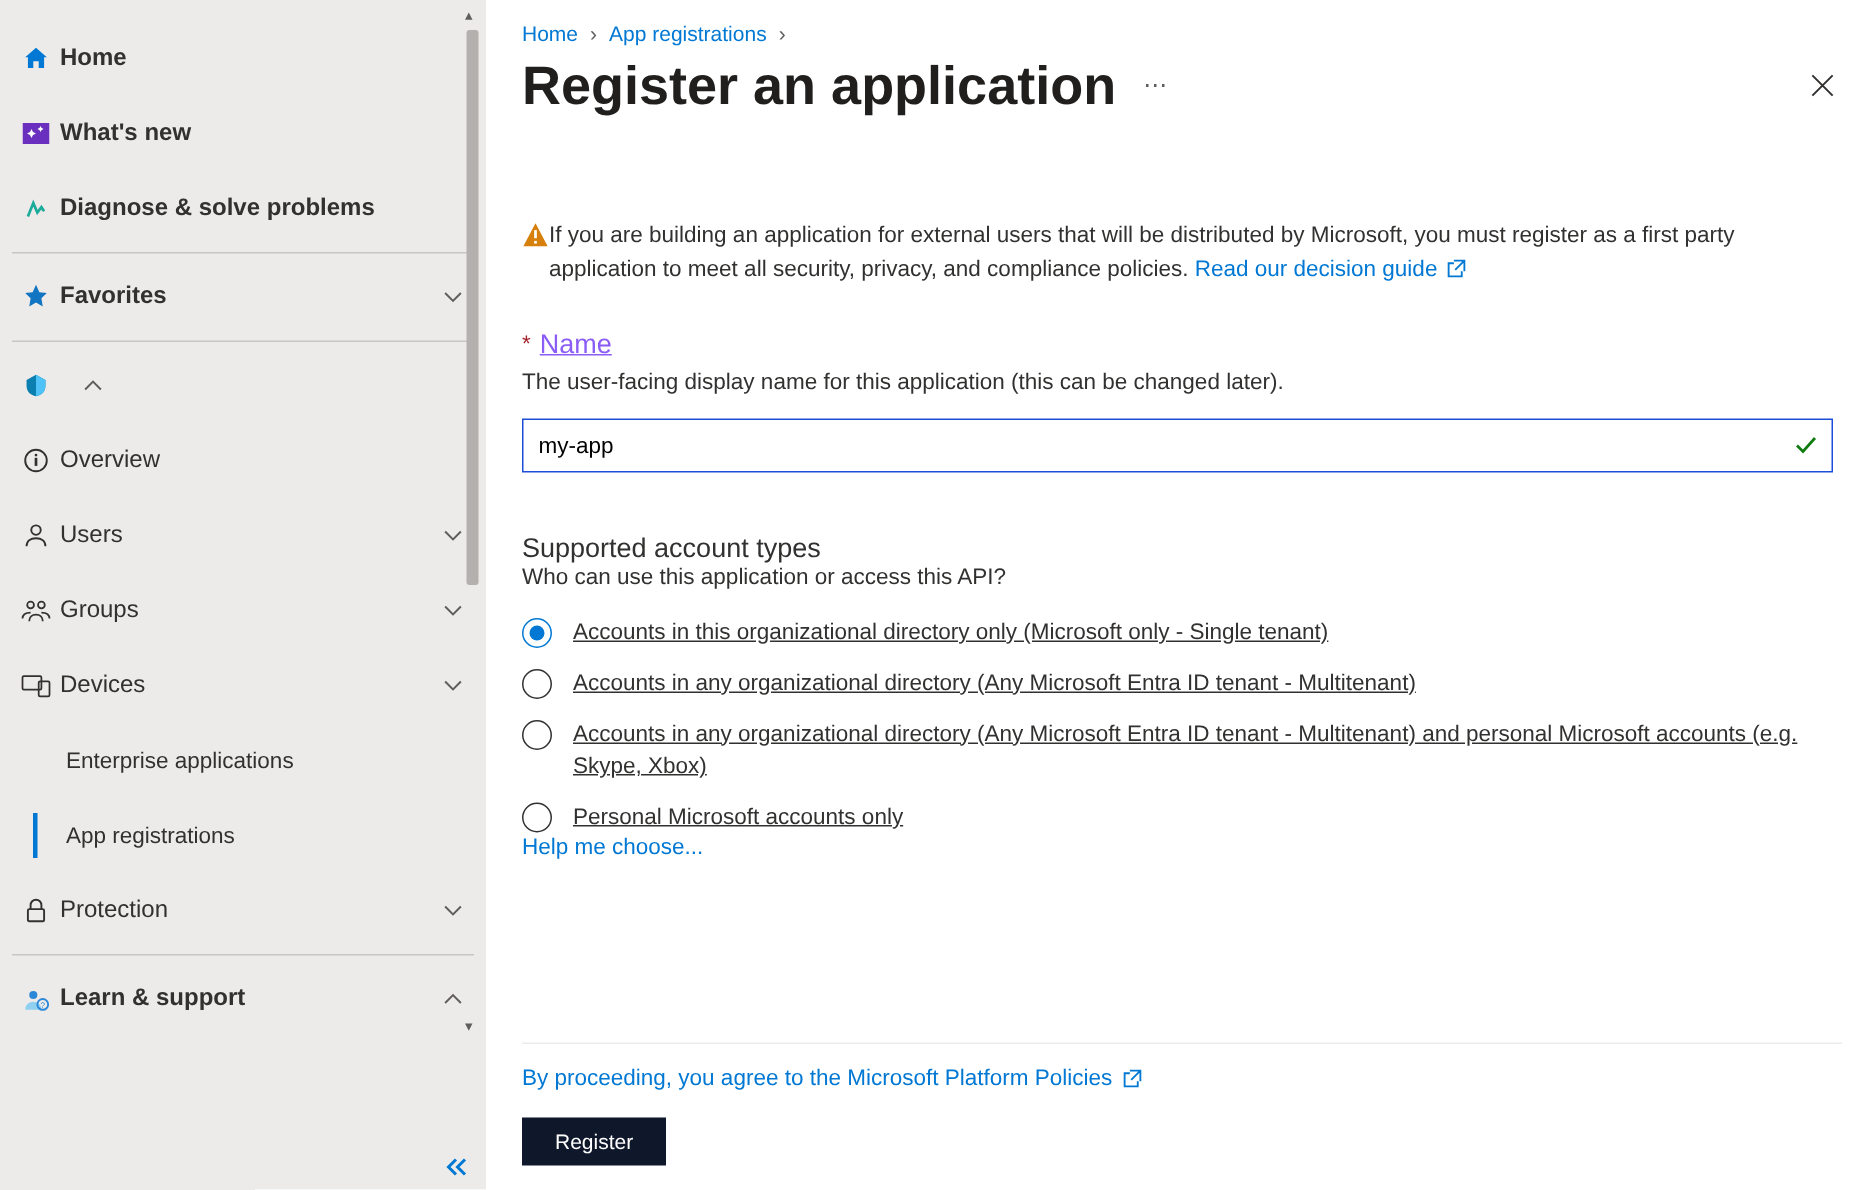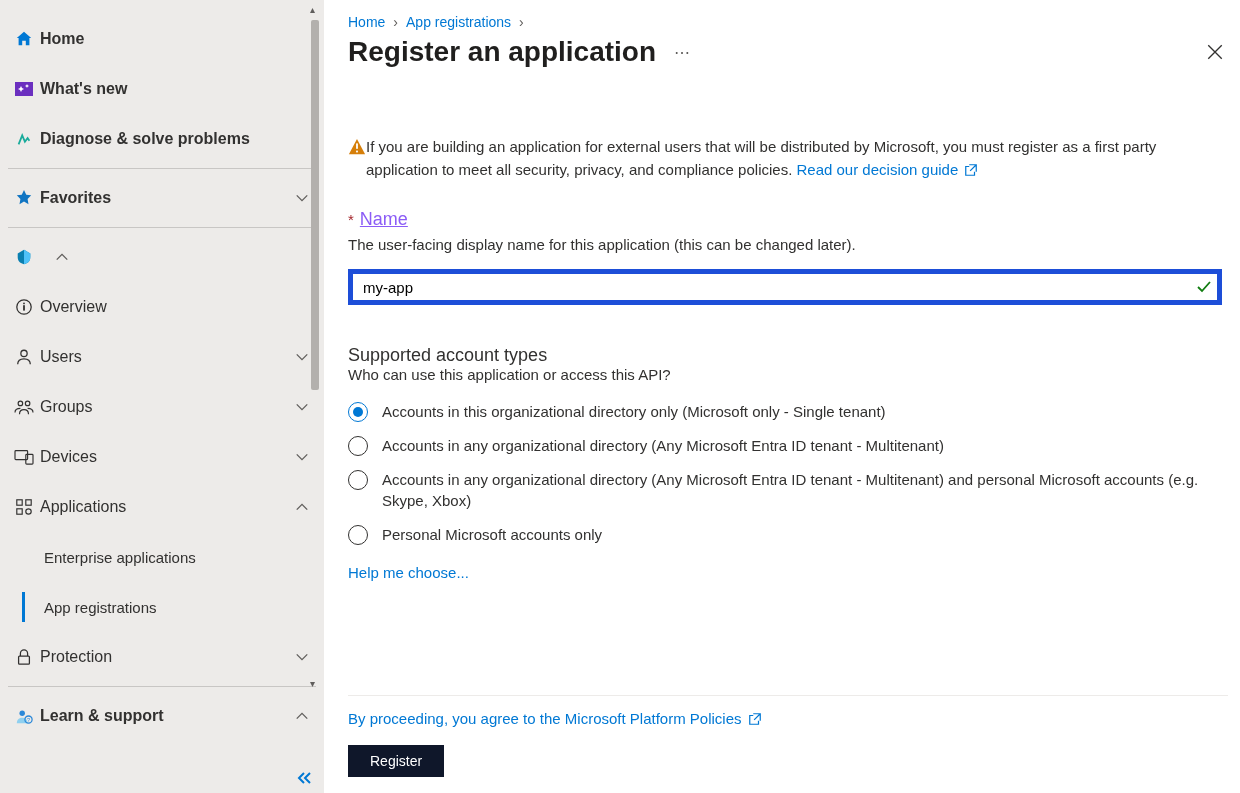--- a/index.html
+++ b/index.html
@@ -122,21 +122,21 @@
     margin-bottom: 6px;
   }
   .breadcrumb a { color: #0078d4; text-decoration: none; cursor: pointer; }
   .breadcrumb .sep { color: #605e5c; }
   .title-row {
     display: flex;
     align-items: center;
     margin-bottom: 24px;
   }
   .page-title {
-    font-size: 28px;
+    font-size: 36px;
     font-weight: 600;
     color: #201f1e;
   }
   .title-more {
     margin-left: 18px;
     color: #605e5c;
     font-size: 16px;
     letter-spacing: 1px;
     cursor: pointer;
   }
@@ -160,37 +160,37 @@
   .req-star { color:#a4262c; font-size:15px;}
   .field-label { font-size:18px; color:#8b5cf6;text-decoration:underline; }
   .field-help { font-size:15px; color:#323130; margin-bottom:16px; }
   .text-input-wrap {
     position: relative;
     margin-bottom: 40px;
   }
   .text-input {
     width: 100%;
     height: 36px;
-    border: 5px solid #1d4ed8;
+    border: 1px solid #1d4ed8;
     border-radius: 0;
     padding: 0 34px 0 10px;
     font-size: 15px;
     font-family: inherit;
     outline:none;
   }
   .valid-check {
     position: absolute;
     right: 10px;
     top: 50%;
     transform: translateY(-50%);
     color: #107c10;
   }
   .section-heading { font-size:18px; color:#323130; margin-bottom:0; }
   .section-subtext { font-size:15px; margin-bottom:18px;}
-  .radio-group { display:flex; flex-direction:column; gap:12px; margin-bottom:18px;}
+  .radio-group { display:flex; flex-direction:column; gap:12px; text-decoration:underline;}
   .radio-row { display:flex; align-items:flex-start; gap:14px; font-size:15px; line-height:1.45; cursor:pointer;}
   .radio-circle { width:20px; height:20px; border:1px solid #323130; border-radius:50%; flex-shrink:0; margin-top:1px; display:flex; align-items:center; justify-content:center;}
   .radio-circle.selected { border-color:#0078d4;}
   .radio-dot { width:10px; height:10px; background:#0078d4; border-radius:50%;}
   .help-link { color:#0078d4; text-decoration:none; cursor:pointer; font-size:15px;}
   .footer {
     border-top:1px solid #edebe9;
     padding: 14px 0 16px 0;
     margin-top:auto;
   }
@@ -322,36 +322,20 @@
       <span class="icon">
         <svg width="20" height="18" viewBox="0 0 22 20">
             <rect x="1" y="3" width="14" height="10" rx="1" fill="none" stroke="#323130" stroke-width="1.3"></rect>
             <rect x="13" y="7" width="8" height="11" rx="1" fill="none" stroke="#323130" stroke-width="1.3"></rect>
           </svg>
       </span>
       <span class="label">Devices</span>
       <span class="chev">
           <svg width="14" height="14" viewBox="0 0 16 16">
             <path fill="none" stroke="#605e5c" stroke-width="1.5" d="M2 5l6 6 6-6"></path>
-          </svg>
-        </span>
-    </div>
-    <div class="nav-item">
-      <span class="icon">
-        <svg width="18" height="18" viewBox="0 0 20 20">
-            <rect x="2" y="2" width="6" height="6" fill="none" stroke="#323130" stroke-width="1.3"></rect>
-            <rect x="12" y="2" width="6" height="6" fill="none" stroke="#323130" stroke-width="1.3"></rect>
-            <rect x="2" y="12" width="6" height="6" fill="none" stroke="#323130" stroke-width="1.3"></rect>
-            <circle cx="15" cy="15" r="3" fill="none" stroke="#323130" stroke-width="1.3"></circle>
-          </svg>
-      </span>
-      <span class="label">Applications</span>
-      <span class="chev">
-          <svg width="14" height="14" viewBox="0 0 16 16">
-            <path fill="none" stroke="#605e5c" stroke-width="1.5" d="M2 11l6-6 6 6"></path>
           </svg>
         </span>
     </div>
 
     <div class="nav-sub">
       <span>Enterprise applications</span>
     </div>
     <div class="nav-sub selected">
       <span>App registrations</span>
     </div>

